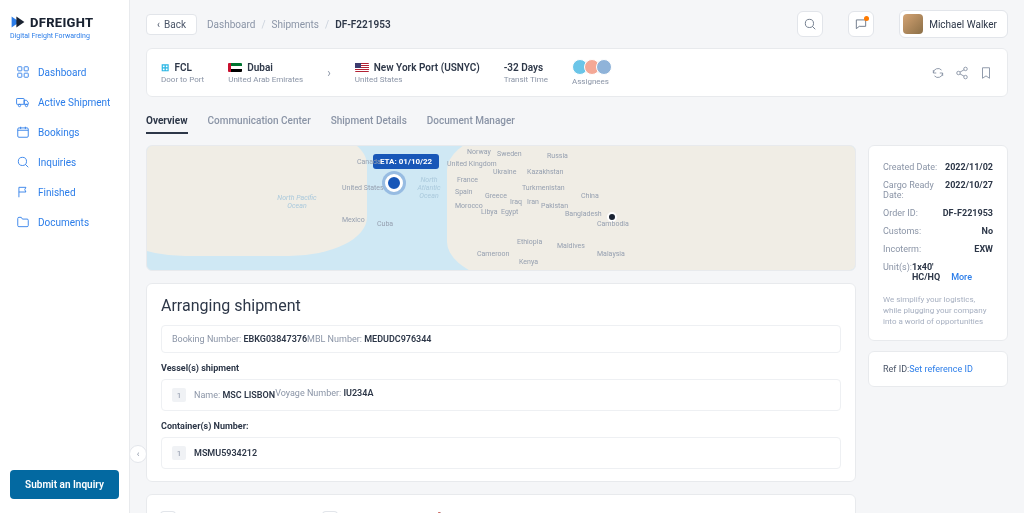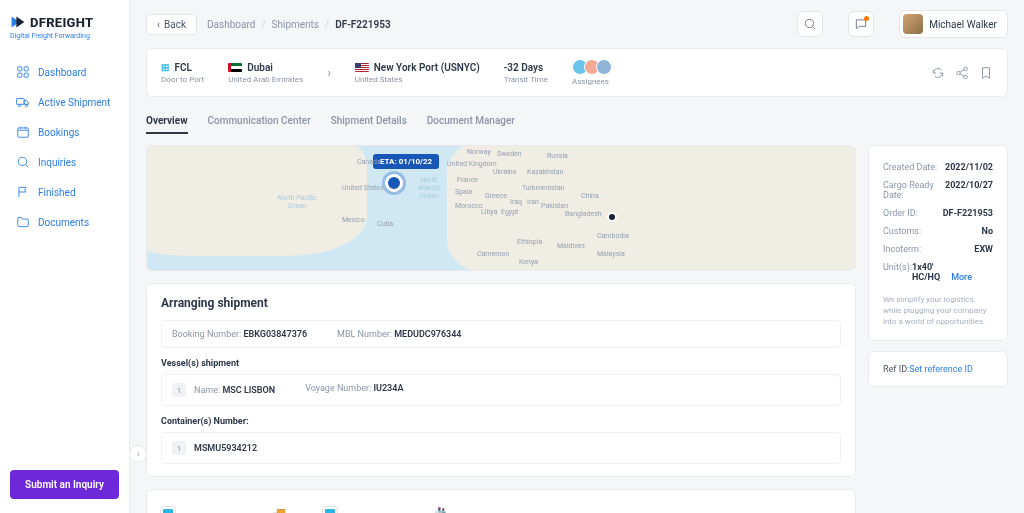--- a/index.html
+++ b/index.html
@@ -5,21 +5,21 @@
 *{box-sizing:border-box;margin:0;padding:0;font-family:-apple-system,BlinkMacSystemFont,"Segoe UI",Roboto,sans-serif}
 body{background:#f5f6f8;display:flex;width:1024px;height:513px;overflow:hidden;font-size:11px;color:#4a5568}
 .sidebar{width:130px;background:#fff;display:flex;flex-direction:column;padding:14px 10px;position:relative;border-right:1px solid #e8eaed}
 .logo{display:flex;align-items:center;gap:4px;margin-bottom:2px}
 .logo-mark{width:16px;height:16px;position:relative}
 .logo-txt{font-weight:800;font-size:13px;color:#1a2332;letter-spacing:.3px}
 .tagline{font-size:7px;color:#2b7de9;margin-bottom:18px}
 .nav{display:flex;flex-direction:column;gap:2px}
 .nav-item{display:flex;align-items:center;gap:8px;padding:7px 6px;color:#2b7de9;font-size:10px;cursor:pointer;border-radius:4px}
 .nav-ico{width:14px;height:14px;flex-shrink:0;stroke:#2b7de9;fill:none;stroke-width:1.5}
-.submit{position:absolute;bottom:14px;left:10px;right:10px;background:#6d28d9;color:#fff;border:none;padding:9px 0;border-radius:4px;font-size:10px;font-weight:600;cursor:pointer}
+.submit{position:absolute;bottom:14px;left:10px;right:10px;background:#0369a1;color:#fff;border:none;padding:9px 0;border-radius:4px;font-size:10px;font-weight:600;cursor:pointer}
 .main{flex:1;display:flex;flex-direction:column;overflow:hidden;position:relative}
 .collapse{position:absolute;left:-1px;top:445px;z-index:10;background:#fff;border:1px solid #e2e5ea;border-radius:50%;width:18px;height:18px;display:flex;align-items:center;justify-content:center;font-size:9px;color:#8a94a6;cursor:pointer}
 .topbar{display:flex;align-items:center;padding:10px 16px;gap:10px}
 .back{display:flex;align-items:center;gap:4px;background:#fff;border:1px solid #e2e5ea;padding:4px 10px;border-radius:4px;font-size:10px;color:#4a5568;cursor:pointer}
 .crumbs{display:flex;align-items:center;gap:6px;font-size:10px;color:#8a94a6}
 .crumbs .sep{color:#cbd2dc}
 .crumbs .cur{color:#2d3748;font-weight:600}
 .tb-right{margin-left:auto;display:flex;align-items:center;gap:25px}
 .icobtn{width:26px;height:26px;background:#fff;border:1px solid #e2e5ea;border-radius:6px;display:flex;align-items:center;justify-content:center;cursor:pointer;position:relative}
 .icobtn svg{width:14px;height:14px;stroke:#6b7688;fill:none;stroke-width:1.6}
@@ -52,22 +52,22 @@
 .left-col{flex:1;min-width:0}
 .right-col{width:140px;display:flex;flex-direction:column;gap:10px}
 .map{height:126px;background:#cfe8f4;border-radius:6px;border:1px solid #e8eaed;position:relative;overflow:hidden}
 .land{position:absolute;background:#f0ede5;border-radius:30%}
 .maplabel{position:absolute;font-size:7px;color:#96a0b0}
 .ocean{color:#aac9dc;font-style:italic}
 .eta{position:absolute;top:8px;left:226px;background:#1857b8;color:#fff;font-size:8px;font-weight:700;padding:3px 7px;border-radius:3px}
 .pin{position:absolute;width:18px;height:18px;background:#1857b8;border:3px solid #fff;border-radius:50%;box-shadow:0 0 0 3px rgba(24,87,184,.3)}
 .pin-d{position:absolute;width:10px;height:10px;background:#1a2332;border:2px solid #fff;border-radius:50%}
 .card{background:#fff;border:1px solid #e8eaed;border-radius:6px;padding:12px 14px}
-.card-h{font-size:12px;font-weight:700;color:#2d3748;margin-bottom:10px}
-.kv-row{display:flex;gap:30px;font-size:9px;padding:6px 0}
+.card-h{font-size:16px;font-weight:400;color:#2d3748;margin-bottom:10px}
+.kv-row{display:flex;font-size:9px;padding:6px 0}
 .kv-row .k{color:#8a94a6}
 .kv-row .v{color:#2d3748;font-weight:600}
 .subh{font-size:9px;font-weight:700;color:#2d3748;margin:10px 0 6px}
 .idx{display:inline-flex;width:14px;height:14px;background:#f0f2f5;border-radius:2px;align-items:center;justify-content:center;font-size:8px;margin-right:8px;color:#8a94a6}
 .info-card .row{display:flex;justify-content:space-between;font-size:9px;padding:4px 0}
 .info-card .k{color:#8a94a6}
 .info-card .v{color:#2d3748;font-weight:700}
 .info-card .more{color:#2b7de9;font-weight:500;margin-left:11px}
 .promo{font-size:8px;color:#a6afc0;margin-top:8px;line-height:1.4}
 .ref{display:flex;justify-content:flex-start;font-size:9px}
@@ -257,21 +257,21 @@
           <span class="maplabel" style="top:22px;left:346px">Ukraine</span>
           <span class="maplabel" style="top:6px;left:400px">Russia</span>
           <span class="maplabel" style="top:22px;left:380px">Kazakhstan</span>
           <span class="maplabel" style="top:38px;left:375px">Turkmenistan</span>
           <span class="maplabel" style="top:52px;left:380px">Iran</span>
           <span class="maplabel" style="top:52px;left:363px">Iraq</span>
           <span class="maplabel" style="top:56px;left:394px">Pakistan</span>
           <span class="maplabel" style="top:46px;left:434px">China</span>
           <span class="maplabel" style="top:64px;left:418px">Bangladesh</span>
           <span class="maplabel" style="top:96px;left:410px">Maldives</span>
-          <span class="maplabel" style="top:86px;left:450px">Cambodia</span>
+          <span class="maplabel" style="top:74px;left:450px">Cambodia</span>
           <span class="maplabel" style="top:104px;left:450px">Malaysia</span>
           <span class="maplabel" style="top:104px;left:330px">Cameroon</span>
           <span class="maplabel" style="top:92px;left:370px">Ethiopia</span>
           <span class="maplabel" style="top:112px;left:372px">Kenya</span>
           <span class="maplabel ocean" style="top:48px;left:130px;width:40px;text-align:center">North Pacific Ocean</span>
           <span class="maplabel ocean" style="top:30px;left:262px;width:40px;text-align:center">North Atlantic Ocean</span>
         </div>
 
         <div class="card" style="margin-top:12px">
           <div class="card-h">Arranging shipment</div>

